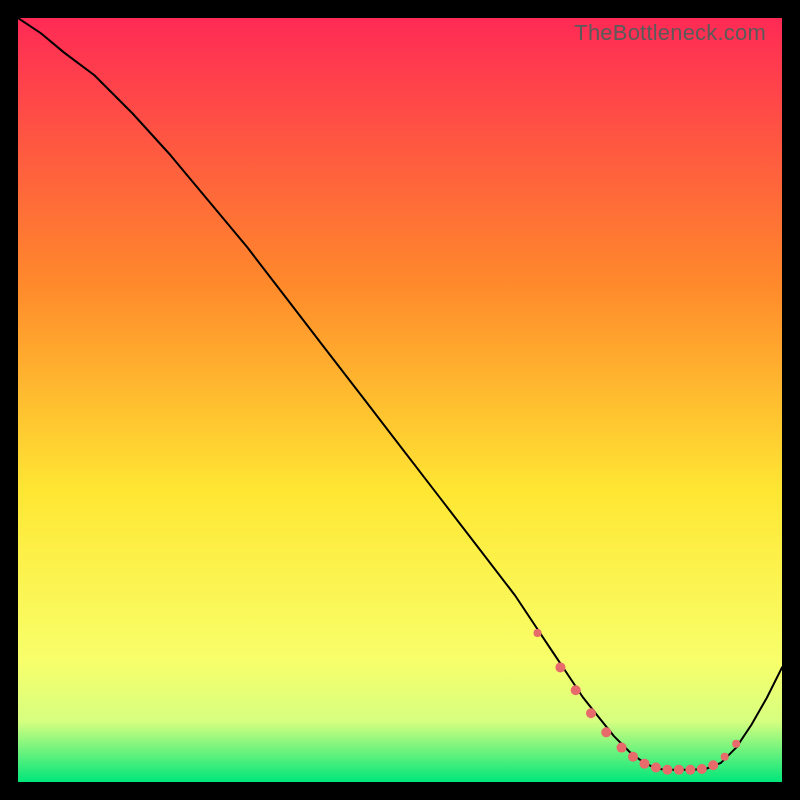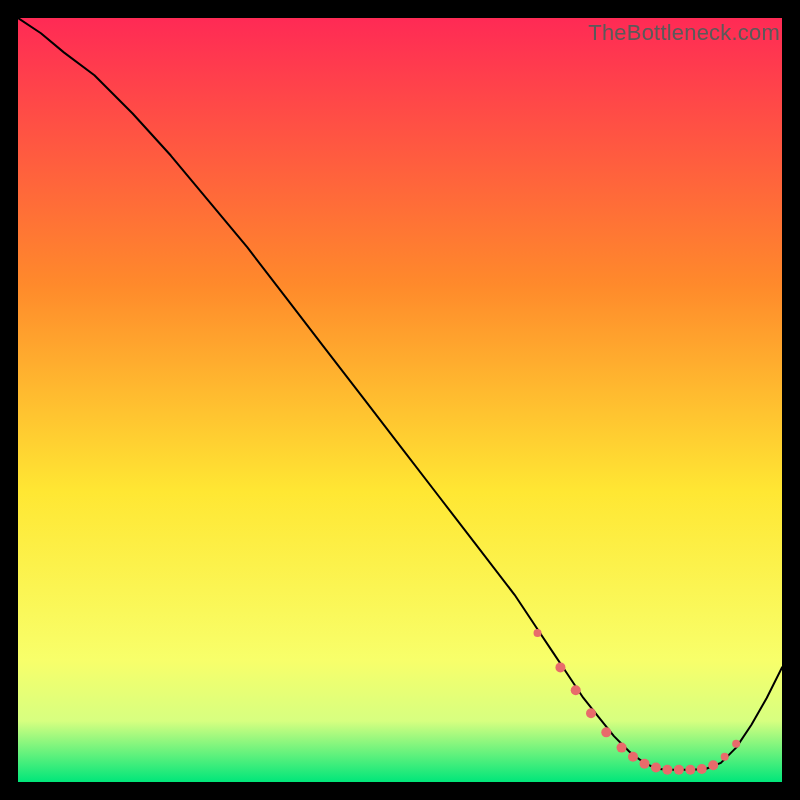--- a/index.html
+++ b/index.html
@@ -22,21 +22,21 @@
   .plot {
     position: absolute;
     left: 0;
     top: 0;
     width: 764px;
     height: 764px;
   }
   .watermark {
     position: absolute;
     top: 2px;
-    right: 2px;
+    right: 16px;
     color: #5a5a5a;
     font-size: 22px;
     font-weight: 500;
     letter-spacing: 0.2px;
     user-select: none;
     pointer-events: none;
     text-align: right;
   }
 </style>
 </head>

